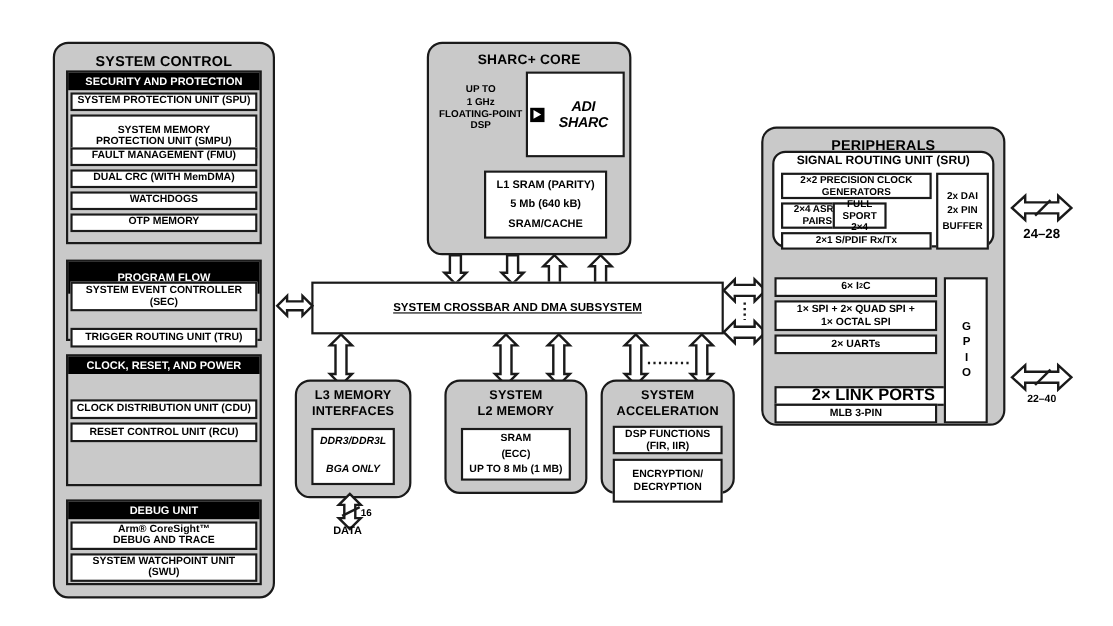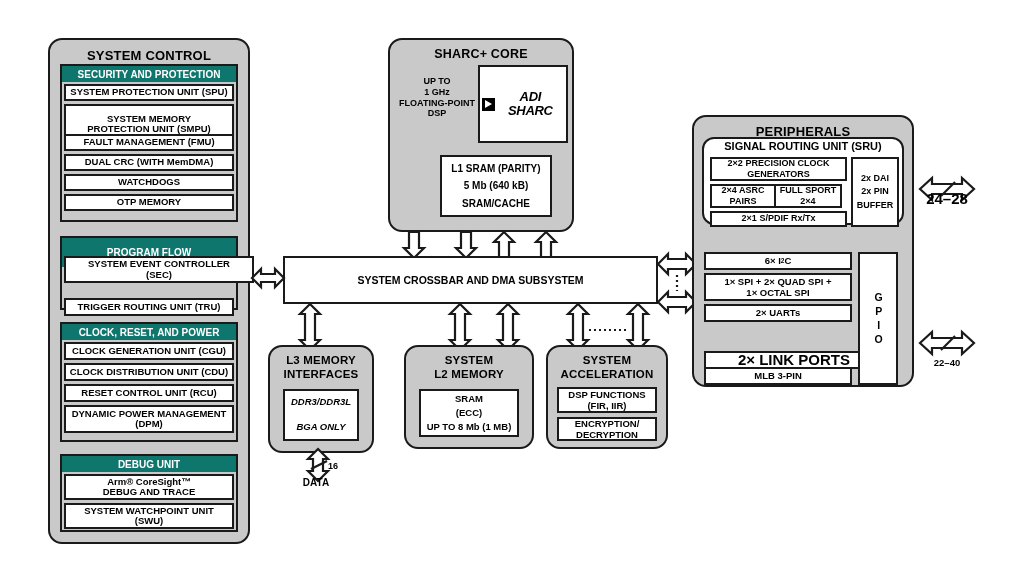--- a/index.html
+++ b/index.html
@@ -7,21 +7,21 @@
        font-family:"Liberation Sans","DejaVu Sans",sans-serif;color:#000;}
   #stage{position:absolute;left:0;top:0;width:1012px;height:569px;}
 
   
   .grp{position:absolute;background:#c9c9c9;border:2px solid #1a1a1a;
        border-radius:14px;box-sizing:border-box;}
   .grp-title{position:absolute;left:0;right:0;text-align:center;
        font-weight:bold;letter-spacing:.2px;}
   .sect{position:absolute;background:#c9c9c9;border:2px solid #1a1a1a;
        box-sizing:border-box;}
-  .sect-hd{position:absolute;left:0;right:0;background:#0f766e;color:#fff;
+  .sect-hd{position:absolute;left:0;right:0;background:#000000;color:#fff;
        font-weight:bold;text-align:right;display:flex;align-items:center;
        justify-content:center;box-sizing:border-box;}
   .cell{position:absolute;background:#fff;border:2px solid #1a1a1a;
        box-sizing:border-box;display:flex;align-items:center;
        justify-content:center;text-align:center;font-weight:bold;
        line-height:1.08;padding:0 2px;}
   .plain{position:absolute;text-align:center;font-weight:bold;line-height:1.2;}
   .xbar{position:absolute;background:#fff;border:2.5px solid #1a1a1a;
        box-sizing:border-box;display:flex;align-items:center;
        justify-content:center;font-weight:bold;}
@@ -50,32 +50,29 @@
   <div class="cell" style="left:64px;top:104px;width:170px;height:40px;font-size:9.5px;white-space:pre-line;">SYSTEM MEMORY
 PROTECTION UNIT (SMPU)</div>
   <div class="cell" style="left:64px;top:154px;width:170px;height:17px;font-size:9.5px;white-space:pre-line;">DUAL CRC (WITH MemDMA)</div>
   <div class="cell" style="left:64px;top:134px;width:170px;height:17px;font-size:9.5px;white-space:pre-line;">FAULT MANAGEMENT (FMU)</div>
   <div class="cell" style="left:64px;top:174px;width:170px;height:17px;font-size:9.5px;white-space:pre-line;">WATCHDOGS</div>
   <div class="cell" style="left:64px;top:194px;width:170px;height:17px;font-size:9.5px;white-space:pre-line;">OTP MEMORY</div>
 
   <div class="sect" style="left:60px;top:236px;width:178px;height:74px;">
     <div class="sect-hd" style="top:0;height:29px;font-size:10px;text-decoration:underline;">PROGRAM FLOW</div>
   </div>
-  <div class="cell" style="left:64px;top:256px;width:190px;height:27px;font-size:9.5px;white-space:pre-line;">SYSTEM EVENT CONTROLLER
+  <div class="cell" style="left:64px;top:256px;width:170px;height:27px;font-size:9.5px;white-space:pre-line;">SYSTEM EVENT CONTROLLER
 (SEC)</div>
   <div class="cell" style="left:64px;top:298px;width:170px;height:18px;font-size:9.5px;white-space:pre-line;">TRIGGER ROUTING UNIT (TRU)</div>
 
   <div class="sect" style="left:60px;top:322px;width:178px;height:120px;">
     <div class="sect-hd" style="top:0;height:16px;font-size:10px;">CLOCK, RESET, AND POWER</div>
   </div>
-  <div class="cell" style="left:64px;top:342px;width:170px;height:18px;font-size:9.5px;white-space:pre-line;">CLOCK GENERATION UNIT (CGU)</div>
   <div class="cell" style="left:64px;top:363px;width:170px;height:18px;font-size:9.5px;white-space:pre-line;">CLOCK DISTRIBUTION UNIT (CDU)</div>
   <div class="cell" style="left:64px;top:384px;width:170px;height:18px;font-size:9.5px;white-space:pre-line;">RESET CONTROL UNIT (RCU)</div>
-  <div class="cell" style="left:64px;top:405px;width:170px;height:28px;font-size:9.5px;white-space:pre-line;">DYNAMIC POWER MANAGEMENT
-(DPM)</div>
 
   <div class="sect" style="left:60px;top:454px;width:178px;height:78px;">
     <div class="sect-hd" style="top:0;height:16px;font-size:10px;">DEBUG UNIT</div>
   </div>
   <div class="cell" style="left:64px;top:474px;width:170px;height:26px;font-size:9.5px;white-space:pre-line;">Arm® CoreSight™
 DEBUG AND TRACE</div>
   <div class="cell" style="left:64px;top:503px;width:170px;height:26px;font-size:9.5px;white-space:pre-line;">SYSTEM WATCHPOINT UNIT
 (SWU)</div>
 
   <div class="grp" style="left:388px;top:38px;width:186px;height:194px;">
@@ -102,21 +99,21 @@
 5 Mb (640 kB)
 SRAM/CACHE</div>
 
   <svg class="ar" style="left:400px;top:232px;width:170px;height:26px;" viewBox="0 0 170 26">
     <path class="ark" d="M9,0 L19,0 L19,16 L24,16 L14,26 L4,16 L9,16 Z"></path>
     <path class="ark" d="M61,0 L71,0 L71,16 L76,16 L66,26 L56,16 L61,16 Z"></path>
     <path class="ark" d="M99,26 L109,26 L109,10 L114,10 L104,0 L94,10 L99,10 Z"></path>
     <path class="ark" d="M141,26 L151,26 L151,10 L156,10 L146,0 L136,10 L141,10 Z"></path>
   </svg>
 
-  <div class="xbar" style="left:283px;top:256px;width:375px;height:48px;font-size:10.5px;">SYSTEM CROSSBAR AND DMA SUBSYSTEM</div>
+  <div class="xbar" style="left:283px;top:256px;width:375px;height:48px;font-size:10.5px;text-decoration:underline;">SYSTEM CROSSBAR AND DMA SUBSYSTEM</div>
 
   <svg class="ar" style="left:252px;top:266px;width:32px;height:24px;" viewBox="0 0 32 24">
     <path class="ark" d="M0,12 L9,3 L9,8 L23,8 L23,3 L32,12 L23,21 L23,16 L9,16 L9,21 Z"></path>
   </svg>
 
   <svg class="ar" style="left:658px;top:252px;width:40px;height:62px;" viewBox="0 0 40 62">
     <path class="ark" d="M0,12 L10,2 L10,7 L28,7 L28,2 L38,12 L28,22 L28,17 L10,17 L10,22 Z"></path>
     <path class="ark" d="M0,50 L10,40 L10,45 L28,45 L28,40 L38,50 L28,60 L28,55 L10,55 L10,60 Z"></path>
     <line class="dot" x1="19" y1="23" x2="19" y2="39"></line>
   </svg>
@@ -155,38 +152,38 @@
 (ECC)
 UP TO 8 Mb (1 MB)</div>
 
   <div class="grp" style="left:546px;top:345px;width:122px;height:104px;">
     <div class="grp-title" style="top:7px;font-size:11.5px;white-space:pre-line;line-height:1.18;">SYSTEM
 ACCELERATION</div>
   </div>
   <div class="cell" style="left:557px;top:387px;width:100px;height:26px;font-size:9.5px;
               white-space:pre-line;line-height:1.2;">DSP FUNCTIONS
 (FIR, IIR)</div>
-  <div class="cell" style="left:557px;top:417px;width:100px;height:24px;font-size:9.5px;
+  <div class="cell" style="left:557px;top:417px;width:100px;height:40px;font-size:9.5px;
               white-space:pre-line;line-height:1.2;">ENCRYPTION/
 DECRYPTION</div>
 
   <div class="grp" style="left:692px;top:115px;width:222px;height:272px;">
     <div class="grp-title" style="top:7px;font-size:13px;">PERIPHERALS</div>
   </div>
 
   <div class="roundwhite" style="left:702px;top:137px;width:202px;height:88px;">
   </div>
   <div class="plain" style="left:702px;top:140px;width:202px;font-size:11px;">SIGNAL ROUTING UNIT (SRU)</div>
   <div class="cell" style="left:710px;top:157px;width:137px;height:24px;font-size:9px;
               white-space:pre-line;line-height:1.2;">2×2 PRECISION CLOCK
 GENERATORS</div>
   <div class="cell" style="left:710px;top:184px;width:66px;height:24px;font-size:9px;
               white-space:pre-line;line-height:1.2;">2×4 ASRC
 PAIRS</div>
-  <div class="cell" style="left:774px;top:184px;width:68px;height:24px;font-size:9px;
+  <div class="cell" style="left:757px;top:184px;width:49px;height:24px;font-size:9px;
               white-space:pre-line;line-height:1.2;">FULL SPORT
 2×4</div>
   <div class="cell" style="left:710px;top:211px;width:137px;height:16px;font-size:9px;
               white-space:pre-line;">2×1 S/PDIF Rx/Tx</div>
   <div class="cell" style="left:851px;top:157px;width:48px;height:70px;font-size:9px;
               white-space:pre-line;line-height:1.45;">2x DAI
 2x PIN
 BUFFER</div>
 
   <div class="cell" style="left:704px;top:252px;width:148px;height:18px;font-size:9.5px;">
@@ -205,21 +202,21 @@
               white-space:pre-line;">MLB 3-PIN</div>
 
   <div class="cell" style="left:858px;top:252px;width:40px;height:133px;">
     <span class="vert" style="font-size:10.5px;">GPIO</span>
   </div>
 
   <svg class="ar" style="left:920px;top:176px;width:54px;height:26px;" viewBox="0 0 54 26">
     <path class="ark" d="M0,13 L12,2 L12,8 L42,8 L42,2 L54,13 L42,24 L42,18 L12,18 L12,24 Z"></path>
     <line class="slash" x1="21" y1="20" x2="35" y2="6"></line>
   </svg>
-  <div class="lbl" style="left:920px;top:190px;width:54px;font-size:15px;">24–28</div>
+  <div class="lbl" style="left:920px;top:205px;width:54px;font-size:12px;">24–28</div>
 
   <svg class="ar" style="left:920px;top:330px;width:54px;height:26px;" viewBox="0 0 54 26">
     <path class="ark" d="M0,13 L12,2 L12,8 L42,8 L42,2 L54,13 L42,24 L42,18 L12,18 L12,24 Z"></path>
     <line class="slash" x1="21" y1="20" x2="35" y2="6"></line>
   </svg>
   <div class="lbl" style="left:920px;top:357px;width:54px;font-size:9.5px;">22–40</div>
 
 </div>
 
 </body></html>

